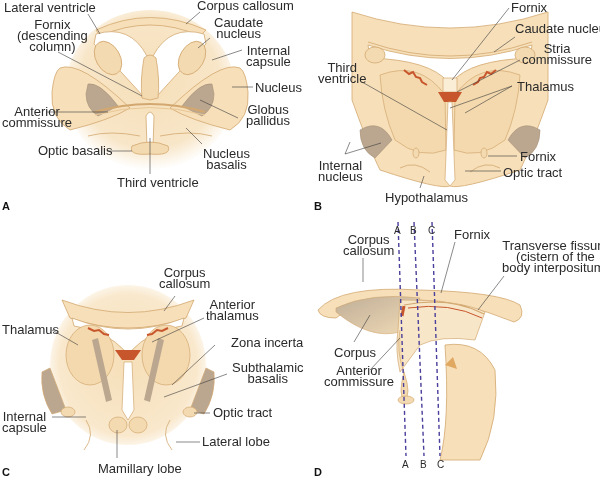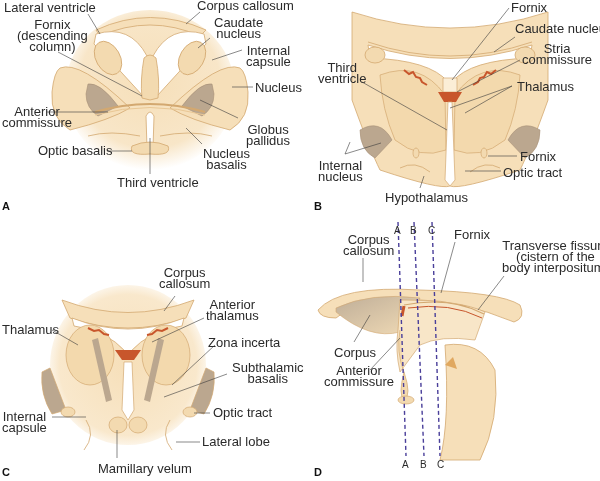--- a/index.html
+++ b/index.html
@@ -168,21 +168,21 @@
 (descending
 column)</div>
 <div class="lbl" style="left:197px;top:0px">Corpus callosum</div>
 <div class="lbl" style="left:214px;top:17px">Caudate
 nucleus</div>
 <div class="lbl" style="left:246px;top:45px">Internal
 capsule</div>
 <div class="lbl" style="left:255px;top:82px">Nucleus</div>
 <div class="lbl" style="left:2px;top:106px">Anterior
 commissure</div>
-<div class="lbl" style="left:246px;top:124px">Globus
+<div class="lbl" style="left:246px;top:104px">Globus
 pallidus</div>
 <div class="lbl" style="left:38px;top:145px">Optic basalis</div>
 <div class="lbl" style="left:203px;top:148px">Nucleus
 basalis</div>
 <div class="lbl" style="left:117px;top:177px">Third ventricle</div>
 <div class="panel-letter" style="left:2px;top:200px">A</div>
 
 <div class="lbl" style="left:511px;top:2px">Fornix</div>
 <div class="lbl" style="left:515px;top:23px">Caudate nucleus</div>
 <div class="lbl" style="left:522px;top:43px">Stria
@@ -195,28 +195,28 @@
 nucleus</div>
 <div class="lbl" style="left:503px;top:167px">Optic tract</div>
 <div class="lbl" style="left:385px;top:192px">Hypothalamus</div>
 <div class="panel-letter" style="left:314px;top:200px">B</div>
 
 <div class="lbl" style="left:159px;top:267px">Corpus
 callosum</div>
 <div class="lbl" style="left:206px;top:299px">Anterior
 thalamus</div>
 <div class="lbl" style="left:2px;top:324px">Thalamus</div>
-<div class="lbl" style="left:208px;top:337px">Zona incerta</div>
+<div class="lbl" style="left:231px;top:337px">Zona incerta</div>
 <div class="lbl" style="left:232px;top:362px">Subthalamic
 basalis</div>
 <div class="lbl" style="left:2px;top:411px">Internal
 capsule</div>
 <div class="lbl" style="left:213px;top:407px">Optic tract</div>
 <div class="lbl" style="left:202px;top:436px">Lateral lobe</div>
-<div class="lbl" style="left:98px;top:463px">Mamillary velum</div>
+<div class="lbl" style="left:98px;top:463px">Mamillary lobe</div>
 <div class="panel-letter" style="left:2px;top:466px">C</div>
 
 <div class="lbl" style="left:343px;top:234px">Corpus
 callosum</div>
 <div class="lbl" style="left:454px;top:229px">Fornix</div>
 <div class="lbl" style="left:502px;top:240px">Transverse fissure
 (cistern of the
 body interpositum)</div>
 <div class="lbl" style="left:334px;top:347px">Corpus</div>
 <div class="lbl" style="left:324px;top:365px">Anterior

